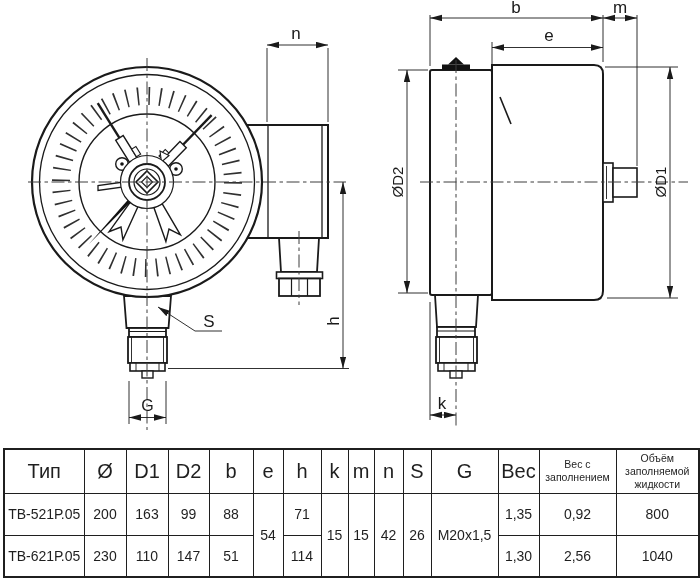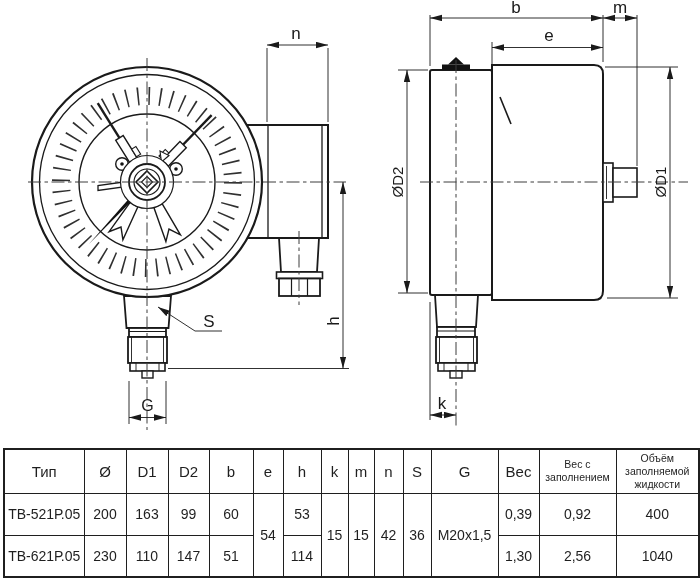--- a/index.html
+++ b/index.html
@@ -7,21 +7,21 @@
          font-family:"Liberation Sans", sans-serif;color:#1a1a1a;}
   #drawing{position:absolute;left:0;top:0;}
   
   #dim-table{position:absolute;left:3px;top:448px;border-collapse:collapse;table-layout:fixed;
              width:695px;}
   #dim-table th,#dim-table td{border:1.5px solid #1f1f1f;text-align:center;vertical-align:middle;
              padding:0;font-weight:normal;color:#1f1f1f;background:#fff;}
   #dim-table{border:2px solid #1f1f1f;}
   #dim-table thead tr{height:44px;}
   #dim-table tbody tr{height:42px;}
-  .th-main{font-size:15px;margin-top:35px;}
+  .th-main{font-size:20px;margin-top:35px;}
   .th-small{font-size:10.5px;line-height:1.25;}
   .td-val{font-size:14px;}
   svg text{font-family:"Liberation Sans", sans-serif;fill:#1a1a1a;}
 </style>
 </head>
 <body>
 
 <div id="stage">
 
 <svg id="drawing" width="700" height="446" viewBox="0 0 700 446">
@@ -238,31 +238,31 @@
       <th class="th-small">Вес с заполнением</th>
       <th class="th-small">Объём заполняемой жидкости</th>
     </tr>
   </thead>
   <tbody>
     <tr>
       <td class="td-val">ТВ-521Р.05</td>
       <td class="td-val">200</td>
       <td class="td-val">163</td>
       <td class="td-val">99</td>
-      <td class="td-val">60</td>
+      <td class="td-val">88</td>
       <td class="td-val" rowspan="2">54</td>
-      <td class="td-val">53</td>
+      <td class="td-val">71</td>
       <td class="td-val" rowspan="2">15</td>
       <td class="td-val" rowspan="2">15</td>
       <td class="td-val" rowspan="2">42</td>
-      <td class="td-val" rowspan="2">36</td>
+      <td class="td-val" rowspan="2">26</td>
       <td class="td-val" rowspan="2">M20x1,5</td>
-      <td class="td-val">0,39</td>
+      <td class="td-val">1,35</td>
       <td class="td-val">0,92</td>
-      <td class="td-val">400</td>
+      <td class="td-val">800</td>
     </tr>
     <tr>
       <td class="td-val">ТВ-621Р.05</td>
       <td class="td-val">230</td>
       <td class="td-val">110</td>
       <td class="td-val">147</td>
       <td class="td-val">51</td>
       <td class="td-val">114</td>
       <td class="td-val">1,30</td>
       <td class="td-val">2,56</td>

